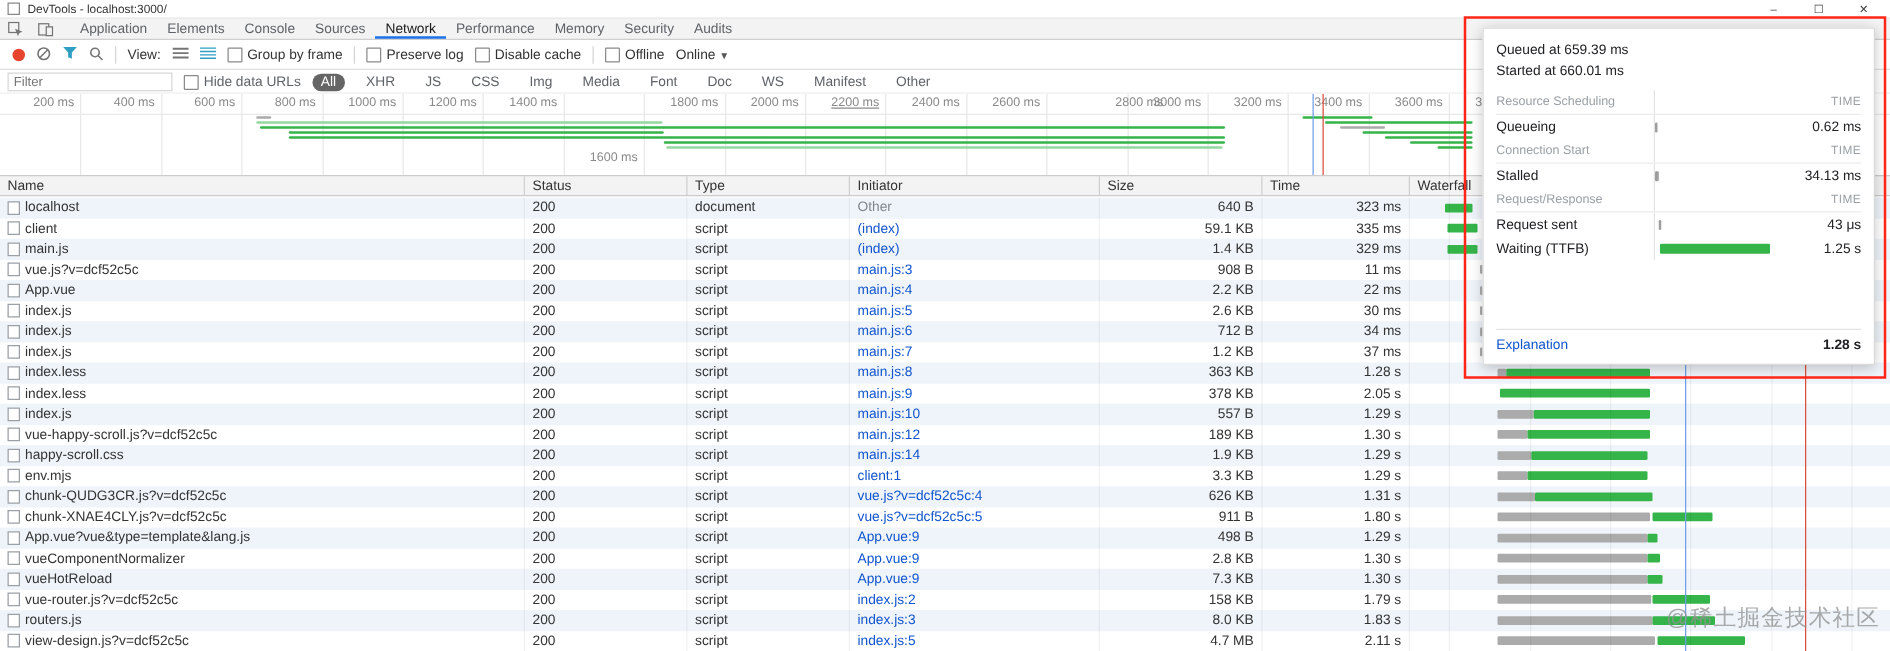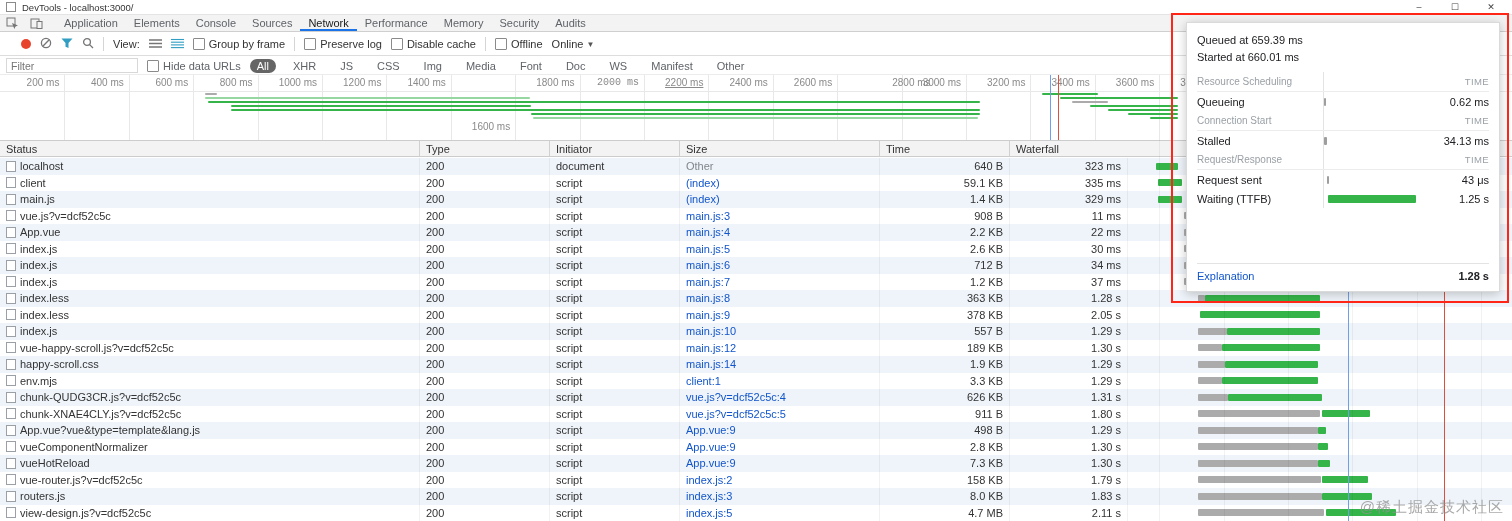--- a/index.html
+++ b/index.html
@@ -20,21 +20,21 @@
     border-bottom:1px solid #cfcfcf;display:flex;align-items:stretch;font-size:11px;
     color:#5f6368;box-sizing:border-box}
   .iconbtn{width:24px;display:flex;align-items:center;justify-content:center;flex:none}
   #tabs{display:flex;align-items:stretch;margin-left:8px}
   .tab{padding:0 8px;display:flex;align-items:center}
   .tab.active{color:#1a1a1a;box-shadow:inset 0 -2px 0 #1a73e8}
 
   
   #nettoolbar{position:absolute;left:0;top:33px;width:100%;height:23px;background:#fff;
     border-bottom:1px solid #ddd;display:flex;align-items:center;gap:9px;font-size:11px;
-    color:#333;padding:0 21px;box-sizing:border-box}
+    color:#333;padding:0 10px;box-sizing:border-box}
   .vsep{width:1px;height:14px;background:#d5d5d5;flex:none}
   .cb{width:10px;height:10px;border:1px solid #8a8a8a;border-radius:1px;background:#fff;
     display:inline-block;flex:none}
   .cbl{display:flex;align-items:center;gap:4px;white-space:nowrap}
   #record-dot{width:10px;height:10px;border-radius:50%;flex:none}
   .select{display:flex;align-items:center;gap:3px;white-space:nowrap}
   .caret{font-size:8px;color:#555}
 
   
   #filterbar{position:absolute;left:0;top:57px;width:100%;height:18px;background:#fff;
@@ -91,21 +91,21 @@
   .tt-sec .l{color:#9aa0a6;font-size:10px}
   .tt-sec .v{color:#9aa0a6;font-size:9.5px;letter-spacing:.4px}
   .tt-bar{position:absolute;top:5.5px;height:8px;border-radius:1px}
   #tt-footer{margin-top:auto;border-top:1px solid #e3e3e3;padding-top:6px;display:flex;
     align-items:center;justify-content:space-between}
   #tt-footer .total{font-weight:bold}
 
   
   #redbox{position:absolute;left:1171px;top:13px;width:338px;height:290px;
     border:2px solid #ff2617;z-index:50;pointer-events:none;box-sizing:border-box}
-  #watermark{position:absolute;right:8px;bottom:4px;font-size:15px;z-index:60;
+  #watermark{position:absolute;right:8px;bottom:15px;font-size:18px;z-index:60;
     color:rgba(145,145,145,.78);letter-spacing:1px;pointer-events:none}
 </style>
 </head>
 <body>
 
 <div id="screen">
 
   <div id="titlebar">
     <span class="app-ico"></span>
     <span>DevTools - localhost:3000/</span>
@@ -240,21 +240,21 @@
       <div class="tick-label" style="left: 322px;">1000 ms</div>
       <div class="gl" style="left: 386.4px;"></div>
       <div class="tick-label" style="left: 386.4px;">1200 ms</div>
       <div class="gl" style="left: 450.8px;"></div>
       <div class="tick-label" style="left: 450.8px;">1400 ms</div>
       <div class="gl" style="left: 515.2px;"></div>
       <div class="tick-label" style="left: 515.2px; margin-top: 44px;">1600 ms</div>
       <div class="gl" style="left: 579.6px;"></div>
       <div class="tick-label" style="left: 579.6px;">1800 ms</div>
       <div class="gl" style="left: 644px;"></div>
-      <div class="tick-label" style="left: 644px; font-family: Liberation Mono, monospace;">2000 ms</div>
+      <div class="tick-label" style="left: 644px;">2000 ms</div>
       <div class="gl" style="left: 708.4px;"></div>
       <div class="tick-label" style="left: 708.4px; text-decoration: underline;">2200 ms</div>
       <div class="gl" style="left: 772.8px;"></div>
       <div class="tick-label" style="left: 772.8px;">2400 ms</div>
       <div class="gl" style="left: 837.2px;"></div>
       <div class="tick-label" style="left: 837.2px;">2600 ms</div>
       <div class="gl" style="left: 901.6px;"></div>
       <div class="tick-label" style="left: 901.6px; margin-left: 34px;">2800 ms</div>
       <div class="gl" style="left: 966px;"></div>
       <div class="tick-label" style="left: 966px;">3000 ms</div>
@@ -282,20 +282,21 @@
       <div class="seg" style="left: 1072px; top: 26px; width: 36px; background: rgb(171, 171, 171);"></div>
       <div class="seg" style="left: 1090px; top: 30px; width: 88px; background: rgb(53, 180, 74);"></div>
       <div class="seg" style="left: 1108px; top: 34px; width: 70px; background: rgb(53, 180, 74);"></div>
       <div class="seg" style="left: 1128px; top: 38px; width: 50px; background: rgb(53, 180, 74);"></div>
       <div class="seg" style="left: 1150px; top: 42px; width: 28px; background: rgb(53, 180, 74);"></div>
       <div class="mk" style="left: 1050px; background: rgb(111, 159, 232);"></div>
       <div class="mk" style="left: 1058px; background: rgb(217, 80, 63);"></div>
     </div>
 
   <div id="thead" class="gridcols">
+      <div class="hc">Name</div>
       <div class="hc">Status</div>
       <div class="hc">Type</div>
       <div class="hc">Initiator</div>
       <div class="hc">Size</div>
       <div class="hc">Time</div>
       <div class="hc">Waterfall</div>
     </div>
   <div id="tbody">
       <div class="row gridcols alt">
         <div class="cell">

